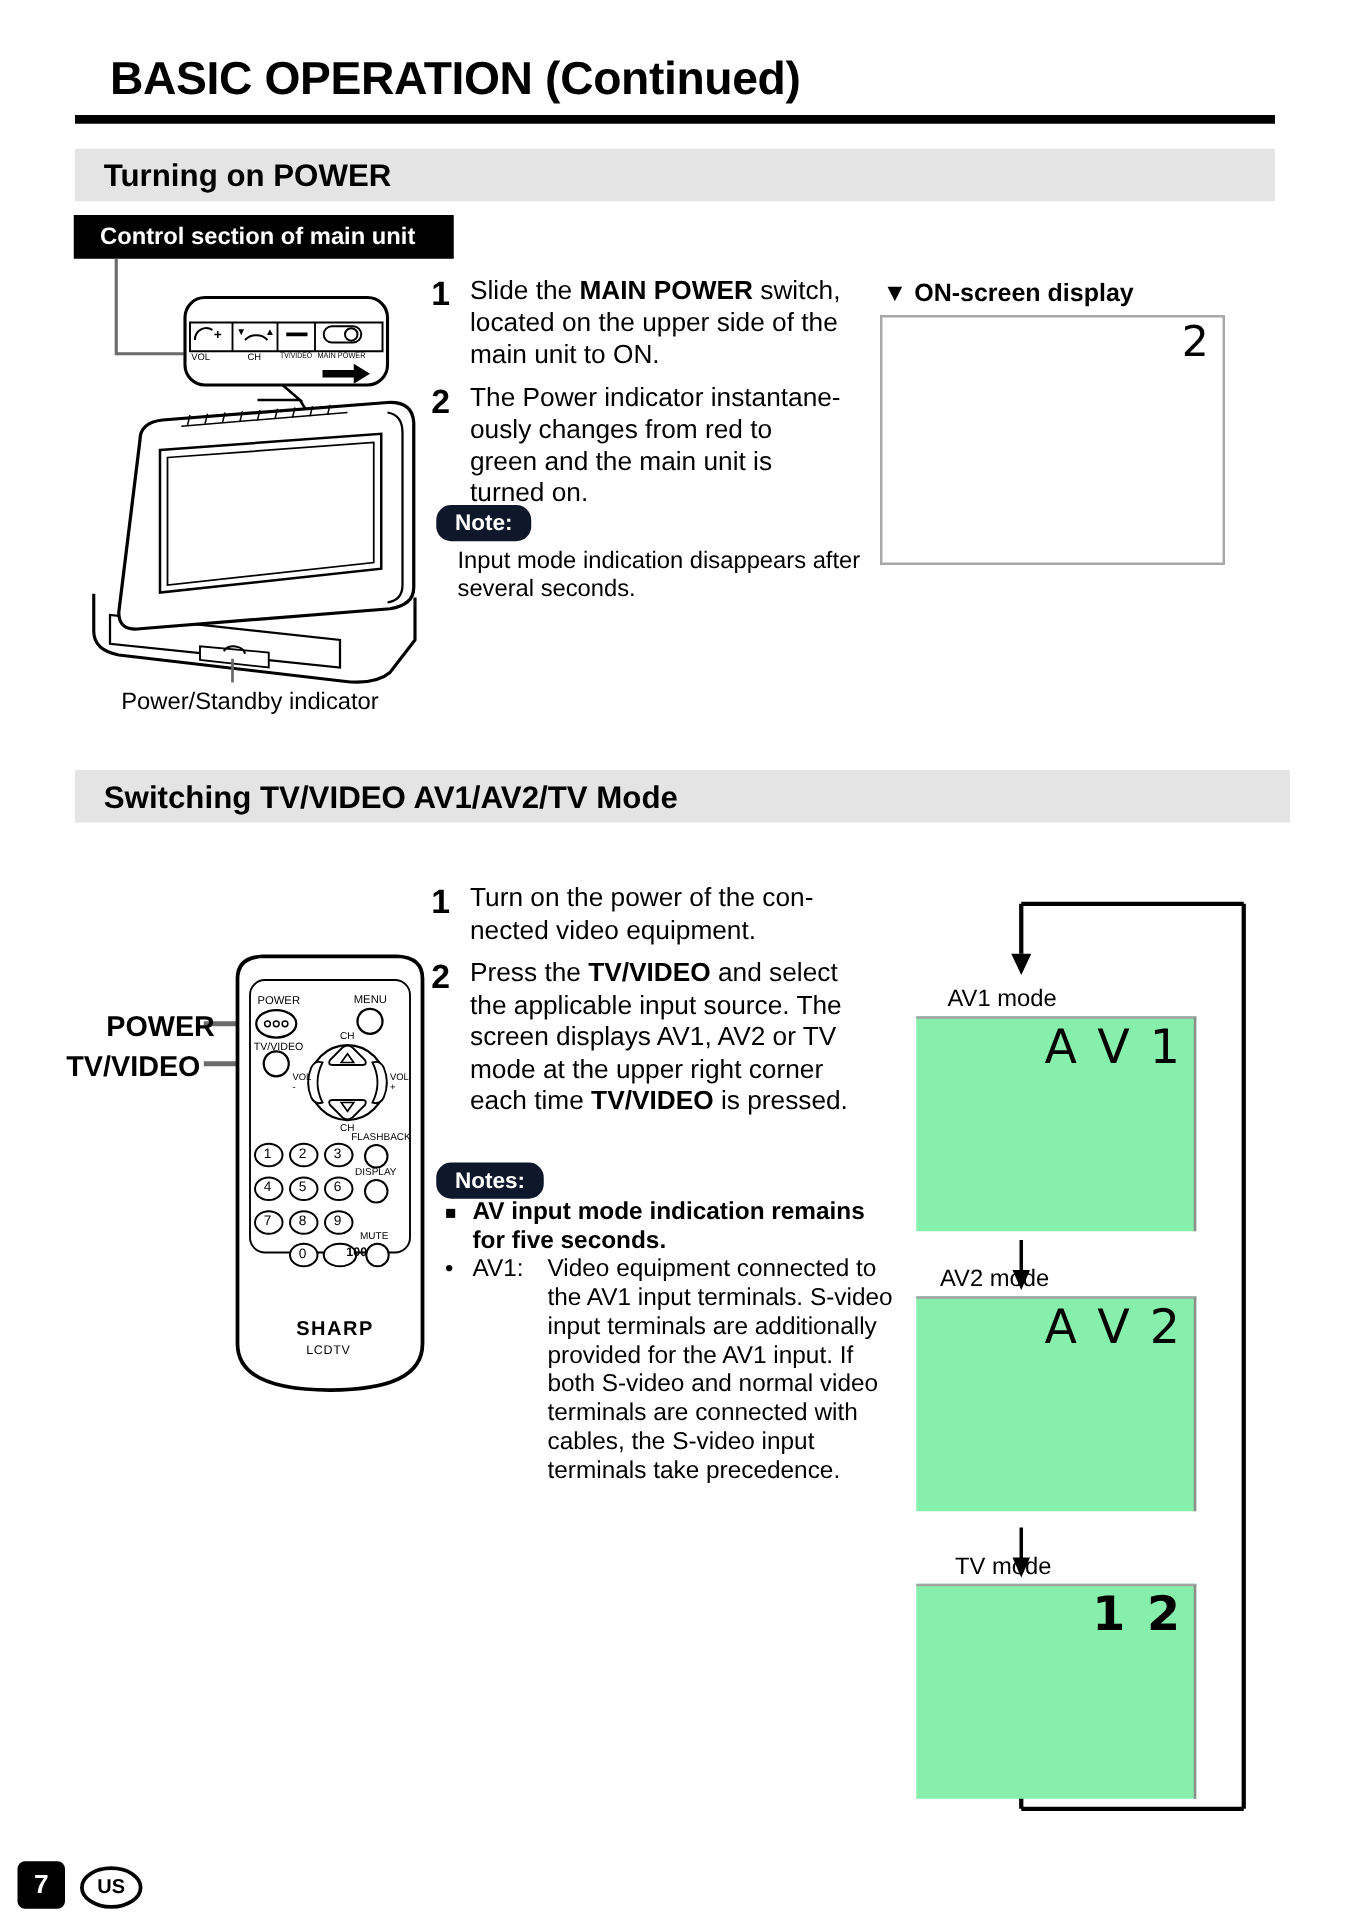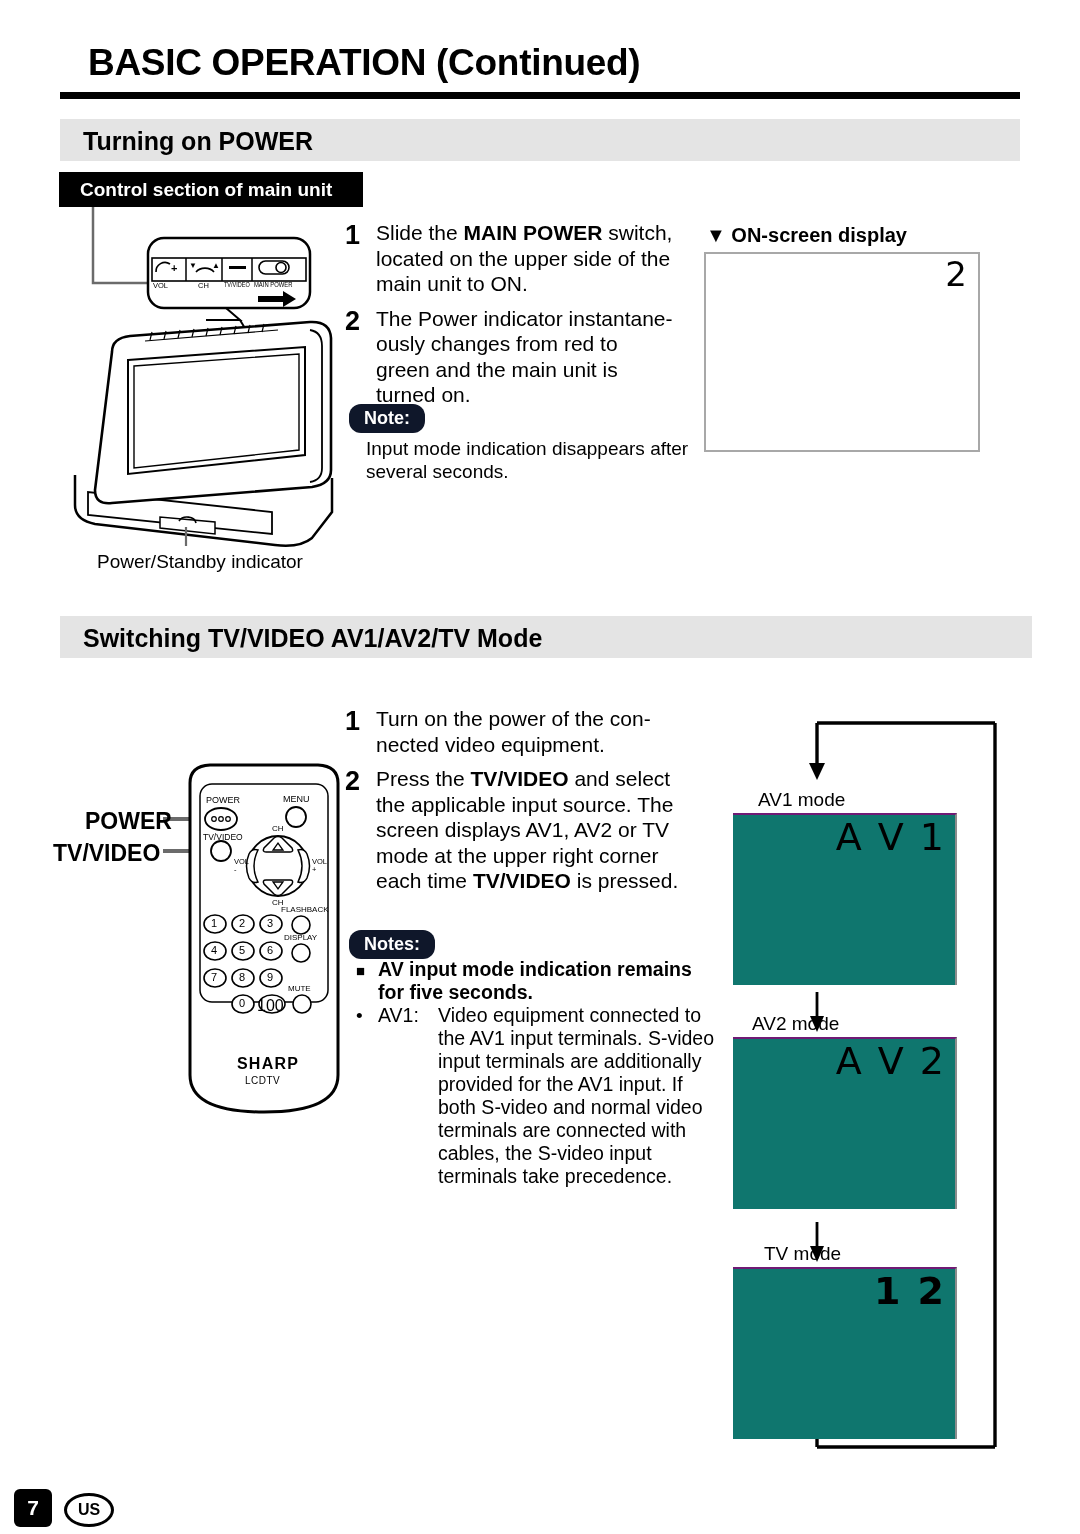--- a/index.html
+++ b/index.html
@@ -188,23 +188,23 @@
   }
 
   
   .mode-label {
     position: absolute;
     font-size: 19px;
     white-space: nowrap;
   }
   .mode-screen {
     position: absolute;
-    border-top: 2px solid #701a75;
+    border-top: 2px solid #a3a3a3;
     border-right: 2px solid #8c8c8c;
-    background: #0f766e;
+    background: #86efac;
   }
   .mode-screen .mode-value {
     position: absolute;
     right: 9px;
     top: 1px;
     font-size: 38px;
     line-height: 42px;
     font-family: "DejaVu Sans", sans-serif;
     letter-spacing: 2px;
     white-space: nowrap;
@@ -470,21 +470,21 @@
   <div style="position:absolute;left:211px;top:917px;font-size:11px;">1</div>
   <div style="position:absolute;left:239px;top:917px;font-size:11px;">2</div>
   <div style="position:absolute;left:267px;top:917px;font-size:11px;">3</div>
   <div style="position:absolute;left:211px;top:944px;font-size:11px;">4</div>
   <div style="position:absolute;left:239px;top:944px;font-size:11px;">5</div>
   <div style="position:absolute;left:267px;top:944px;font-size:11px;">6</div>
   <div style="position:absolute;left:211px;top:971px;font-size:11px;">7</div>
   <div style="position:absolute;left:239px;top:971px;font-size:11px;">8</div>
   <div style="position:absolute;left:267px;top:971px;font-size:11px;">9</div>
   <div style="position:absolute;left:239px;top:997px;font-size:11px;">0</div>
-  <div style="position:absolute;left:257px;top:997px;font-size:16px;font-weight:normal;">100</div>
+  <div style="position:absolute;left:277px;top:997px;font-size:10px;font-weight:bold;">100</div>
 
   <div style="position:absolute;left:237px;top:1055px;font-size:16px;font-weight:bold;letter-spacing:1.2px;">SHARP</div>
   <div style="position:absolute;left:245px;top:1075px;font-size:10px;letter-spacing:0.5px;">LCDTV</div>
 
   <div class="mode-label" id="mode-label-av1">AV1 mode</div>
   <div class="mode-screen" id="mode-screen-av1">
     <div class="mode-value">A V 1</div>
   </div>
 
   <div class="mode-label" id="mode-label-av2">AV2 mode</div>

